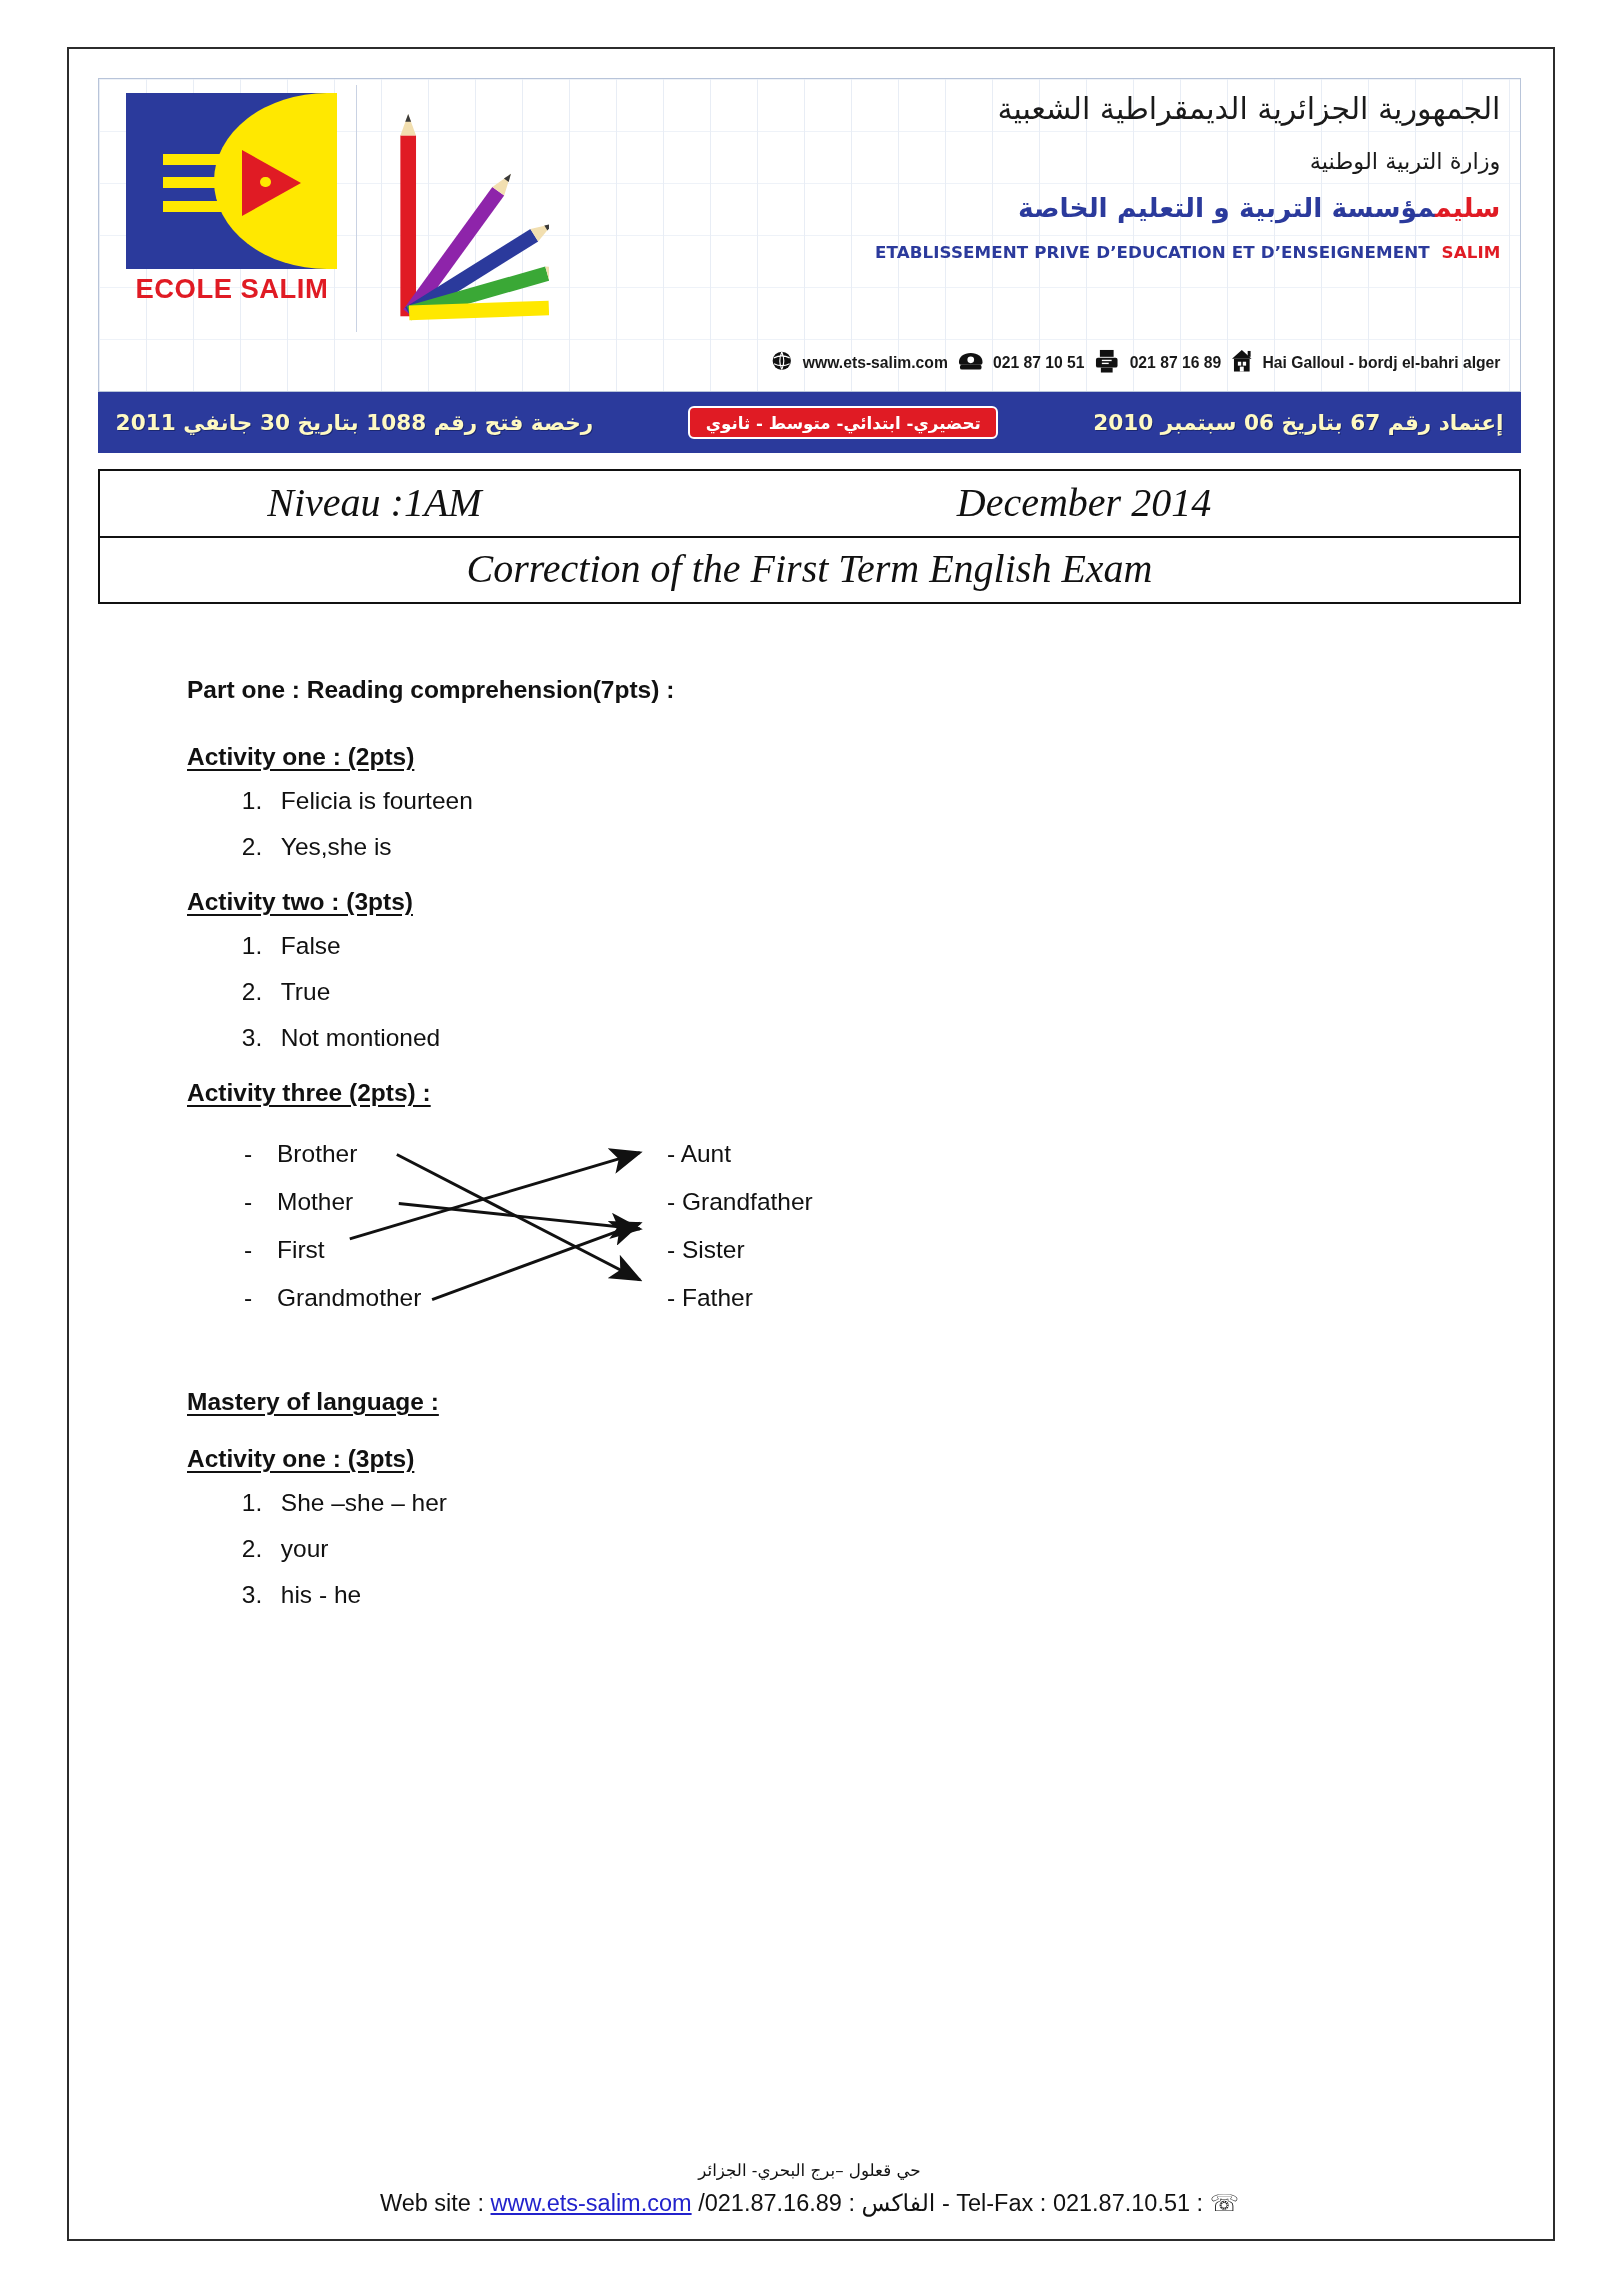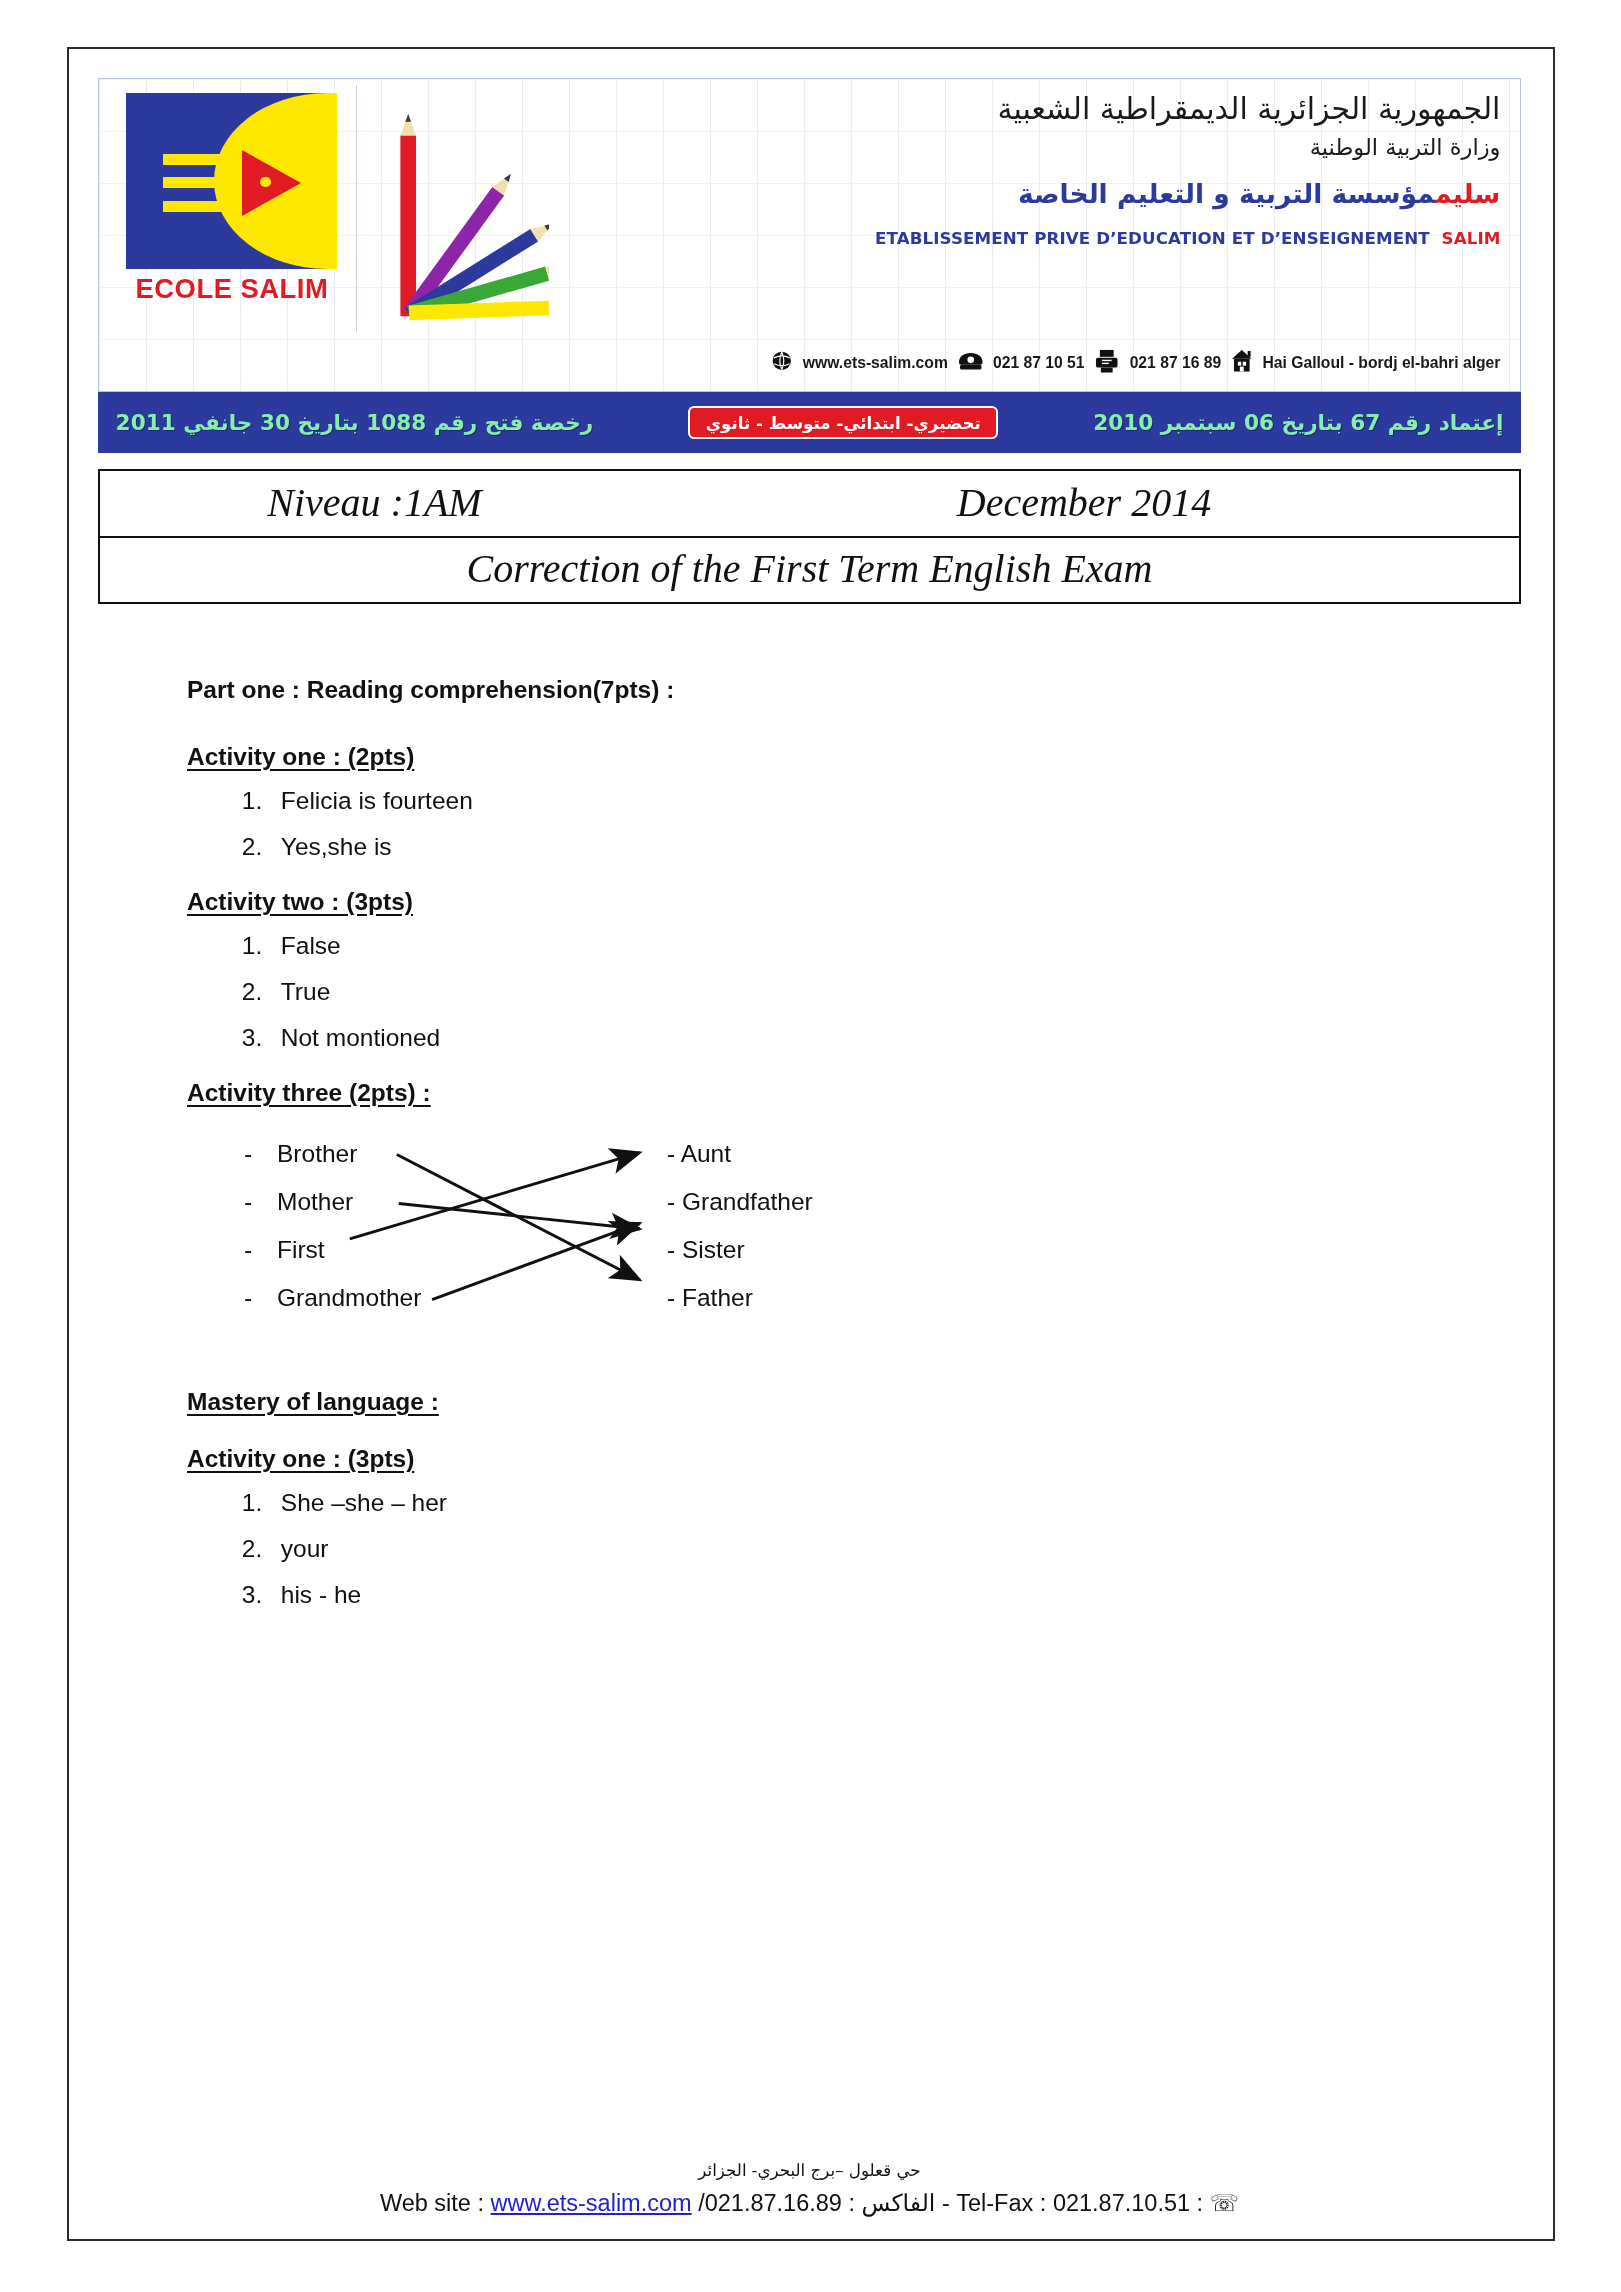--- a/index.html
+++ b/index.html
@@ -80,21 +80,21 @@
   
   .pencils{ position:absolute; left:274px; top:27.4px; width:176px; height:225px; }
 
   
   .ar-block{
     position:absolute; right:19.6px; top:9.8px; width:882px;
     text-align:right; direction:rtl;
     font-family:"DejaVu Sans", sans-serif;
   }
   .ar-line1{ font-size:30px; color:#1a1a1a; line-height:1.35; }
-  .ar-line2{ font-size:22.5px; color:#1a1a1a; line-height:1.5; margin-top:2px;}
+  .ar-line2{ font-size:22.5px; color:#1a1a1a; line-height:1.5; margin-top:16px;}
   .ar-line3{ font-size:26.5px; font-weight:bold; color:#2b3a9c; margin-top:9.8px; line-height:1.4;}
   .ar-line3 .red{ color:#e01b24; }
   .fr-line{
     margin-top:15.7px; direction:ltr; text-align:right;
     font-size:16.7px; font-weight:bold; color:#2b3a9c; letter-spacing:0.1px;
   }
   .fr-line .red{ color:#e01b24; }
 
   .contact-row{
     position:absolute; right:19.6px; bottom:13.7px;
@@ -105,21 +105,21 @@
 
   
   .blue-strip{
     position:absolute; left:29px; top:343px; width:1423px; height:61px;
     background:#2b3a9c;
     display:flex; align-items:center; justify-content:space-between;
     padding:0 17.6px;
     direction:rtl;
   }
   .blue-strip .bs-txt{
-    color:#86efac; font-family:"DejaVu Sans", sans-serif;
+    color:#fef9c3; font-family:"DejaVu Sans", sans-serif;
     font-size:21.6px; font-weight:bold;
     text-shadow:1px 1px 0 #1b2770;
   }
   .red-badge{
     background:#e01b24; border:2px solid #ffffff; border-radius:6px;
     padding:4.9px 15.7px;
     color:#ffffff; font-family:"DejaVu Sans", sans-serif;
     font-size:16.7px; font-weight:bold;
   }
 

